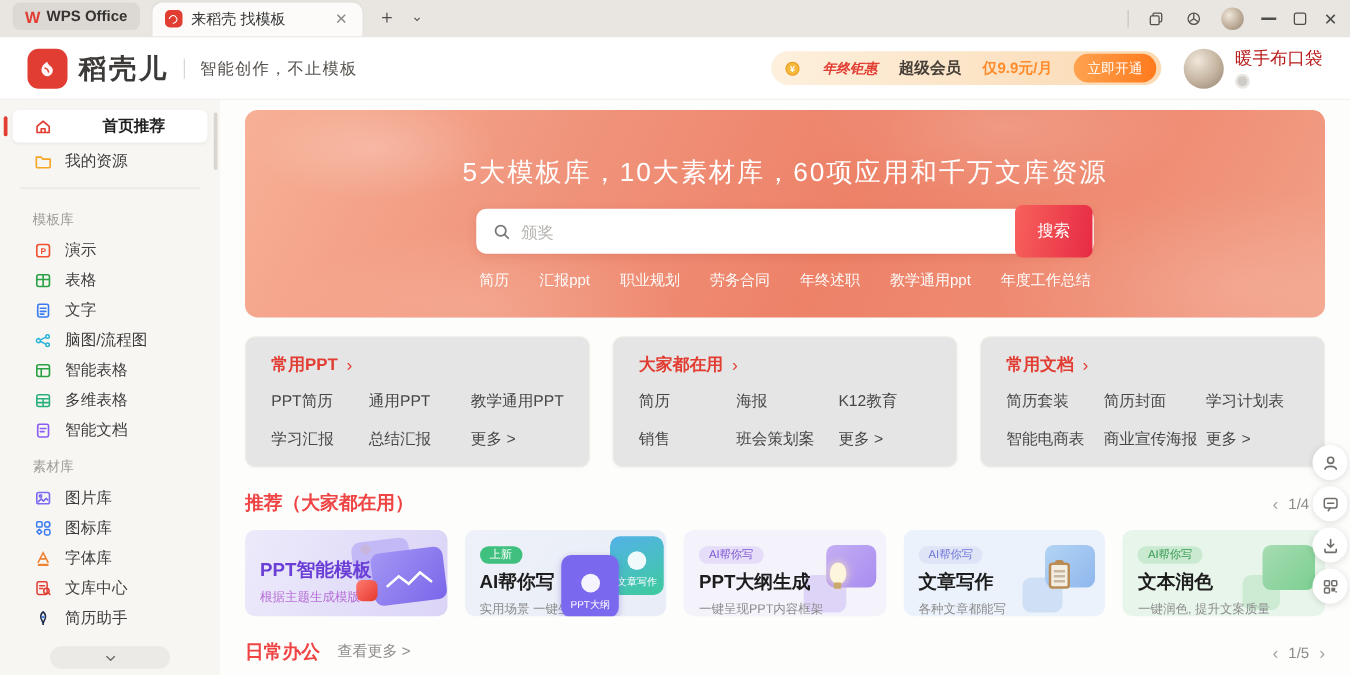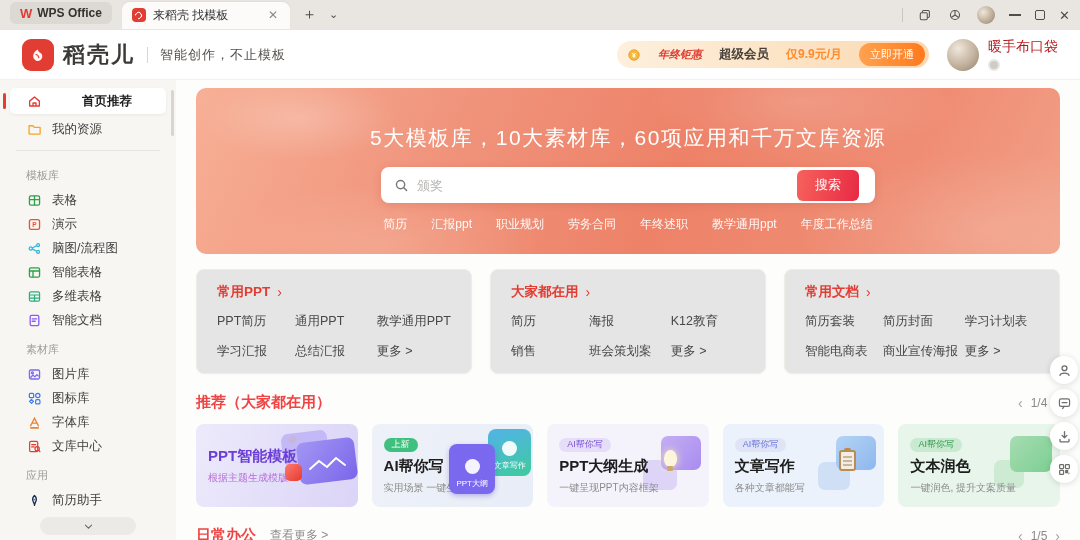--- a/index.html
+++ b/index.html
@@ -63,39 +63,39 @@
   .banner{height:166px;border-radius:10px;position:relative;overflow:hidden;background:linear-gradient(115deg,#f7b096 0%,#f0937b 30%,#ed8268 55%,#ef8d74 80%,#f2a188 100%);}
   .banner::before{content:'';position:absolute;inset:0;background:
     radial-gradient(140px 60px at 12% 18%, rgba(255,255,255,.22), transparent 70%),
     radial-gradient(220px 80px at 70% 8%, rgba(255,255,255,.16), transparent 70%),
     radial-gradient(280px 110px at 92% 85%, rgba(255,255,255,.14), transparent 70%),
     radial-gradient(220px 90px at 22% 95%, rgba(255,225,205,.22), transparent 70%);}
   .banner-headline{position:relative;text-align:center;padding-top:36px;font-size:21px;font-weight:500;color:#fff;letter-spacing:1.5px;}
   .search-wrap{position:relative;width:494px;height:36px;margin:15px auto 0;background:#fff;border-radius:8px;display:flex;align-items:center;padding-left:13px;box-shadow:0 2px 8px rgba(170,60,40,.18);}
   .search-input{border:none;outline:none;flex:1;font-size:13px;color:#333;margin-left:8px;background:transparent;font-family:"Liberation Sans",sans-serif;}
   .search-input::placeholder{color:#b7b4b1;}
-  .search-btn{margin-right:16px;width:62px;height:31px;border-radius:6px;background:linear-gradient(100deg,#f7625c,#e72a44);color:#fff;font-size:13px;display:flex;align-items:center;justify-content:center;cursor:pointer;flex:none;}
+  .search-btn{margin-right:1px;width:62px;height:42px;border-radius:6px;background:linear-gradient(100deg,#f7625c,#e72a44);color:#fff;font-size:13px;display:flex;align-items:center;justify-content:center;cursor:pointer;flex:none;}
   .hot-words{position:relative;margin-top:13px;display:flex;justify-content:center;gap:24px;font-size:12px;color:rgba(255,255,255,.96);}
   .hot-words span{cursor:pointer;}
 
   .qrow{margin-top:15px;display:grid;grid-template-columns:repeat(3,1fr);gap:18px;}
   .qcard{background:#e5e5e5;border:1px solid #f0ece7;border-radius:8px;padding:13px 20px 13px;box-shadow:0 1px 4px rgba(0,0,0,.02);}
   .qcard-title{color:#e23d33;font-size:13.5px;font-weight:800;display:flex;align-items:center;gap:7px;cursor:pointer;}
   .qcard-title .chev{font-size:14px;font-weight:400;}
   .qcard-grid{margin-top:12px;display:grid;grid-template-columns:1.05fr 1.1fr 1fr;row-gap:13px;font-size:12.5px;color:#474747;}
   .qcard-grid span{cursor:pointer;white-space:nowrap;}
 
   .sec-head{margin-top:19px;display:flex;align-items:center;}
   .sec-title{font-size:15px;font-weight:700;color:#ef4444;}
   .sec-more{font-size:12px;color:#8f8c88;margin-left:14px;cursor:pointer;}
   .pager{margin-left:auto;display:flex;align-items:center;gap:8px;color:#8c8a87;font-size:12px;}
   .pager .pchev{cursor:pointer;font-size:14px;color:#a5a29e;}
 
   .rec-grid{margin-top:12px;display:grid;grid-template-columns:repeat(5,1fr);gap:14px;}
-  .rcard{height:83px;border-radius:8px;position:relative;padding:9px 0 0 12px;overflow:hidden;cursor:pointer;}
+  .rcard{height:69px;border-radius:8px;position:relative;padding:9px 0 0 12px;overflow:hidden;cursor:pointer;}
   .rcard.lavender{background:linear-gradient(110deg,#edeafb,#dbd4f7);}
   .rcard.bluegray{background:linear-gradient(110deg,#eef1f8,#e8edf7);}
   .rcard.purple{background:#f4f2fb;}
   .rcard.blue{background:#ebf2fb;}
   .rcard.green{background:#e8f5eb;}
   .rbadge{display:inline-block;font-size:9px;padding:2.5px 8px;border-radius:9px;line-height:1;}
   .rbadge.new{background:#3fc07e;color:#fff;}
   .rbadge.ai-purple{background:#e6ddf9;color:#7a54d2;}
   .rbadge.ai-blue{background:#dfe4f7;color:#6c74d8;}
   .rbadge.ai-green{background:#c9ead0;color:#33984f;}
@@ -227,36 +227,45 @@
             <path d="M2.2 4h4.2l1.4 1.7h6.2v6.5a.8.8 0 0 1-.8.8H3a.8.8 0 0 1-.8-.8z"></path>
           </svg>
       </span>
       <span>我的资源</span>
     </div>
 
     <div class="sb-divider"></div>
     <div class="sb-group-label">模板库</div>
 
     <div class="sb-item compact">
+      <span class="sb-icon" style="color:#f0502f">
+        <svg width="15" height="15" viewBox="0 0 16 16" fill="none" stroke="currentColor" stroke-width="1.4">
+            <rect x="2.6" y="2.8" width="10.8" height="10.4" rx="2"></rect>
+            <text x="8" y="10.6" text-anchor="middle" font-size="7" font-weight="bold" fill="currentColor" stroke="none">P</text>
+          </svg>
+      </span>
+      <span>演示</span>
+    </div>
+    <div class="sb-item compact">
       <span class="sb-icon" style="color:#2ba245">
         <svg width="15" height="15" viewBox="0 0 16 16" fill="none" stroke="currentColor" stroke-width="1.4">
             <rect x="2.6" y="3" width="10.8" height="10" rx="1.6"></rect>
             <path d="M2.6 7h10.8M8 3v10"></path>
           </svg>
       </span>
       <span>表格</span>
     </div>
     <div class="sb-item compact">
-      <span class="sb-icon" style="color:#f0502f">
-        <svg width="15" height="15" viewBox="0 0 16 16" fill="none" stroke="currentColor" stroke-width="1.4">
-            <rect x="2.6" y="2.8" width="10.8" height="10.4" rx="2"></rect>
-            <text x="8" y="10.6" text-anchor="middle" font-size="7" font-weight="bold" fill="currentColor" stroke="none">P</text>
-          </svg>
-      </span>
-      <span>演示</span>
+      <span class="sb-icon" style="color:#3a7bf0">
+        <svg width="15" height="15" viewBox="0 0 16 16" fill="none" stroke="currentColor" stroke-width="1.4" stroke-linecap="round">
+            <rect x="3.4" y="2.6" width="9.2" height="10.8" rx="1.4"></rect>
+            <path d="M5.6 6h4.8M5.6 8.6h4.8M5.6 11h3"></path>
+          </svg>
+      </span>
+      <span>文字</span>
     </div>
     <div class="sb-item compact">
       <span class="sb-icon" style="color:#2bb3d8">
         <svg width="15" height="15" viewBox="0 0 16 16" fill="none" stroke="currentColor" stroke-width="1.3">
             <circle cx="4" cy="8" r="1.7"></circle>
             <circle cx="11.8" cy="4.4" r="1.5"></circle>
             <circle cx="11.8" cy="11.6" r="1.5"></circle>
             <path d="M5.7 7.3c2.3-.8 3-1.6 4.6-2.3M5.7 8.7c2.3.8 3 1.6 4.6 2.3"></path>
           </svg>
       </span>
@@ -327,21 +336,20 @@
         <svg width="15" height="15" viewBox="0 0 16 16" fill="none" stroke="currentColor" stroke-width="1.3" stroke-linecap="round">
             <rect x="2.8" y="2.6" width="8.6" height="10.8" rx="1.4"></rect>
             <path d="M5 6h4.2M5 8.4h2.6"></path>
             <circle cx="10.8" cy="10.4" r="2.3"></circle>
             <path d="M12.4 12l1.4 1.4"></path>
           </svg>
       </span>
       <span>文库中心</span>
     </div>
 
-    <div class="sb-group-label">应用</div>
 
     <div class="sb-item compact">
       <span class="sb-icon" style="color:#1f2f4d">
         <svg width="15" height="15" viewBox="0 0 16 16" fill="none" stroke="currentColor" stroke-width="1.4" stroke-linejoin="round">
             <path d="M8 2.6c1.8 1.6 2.4 3.3 1.8 5.5L8 12.4 6.2 8.1C5.6 5.9 6.2 4.2 8 2.6z"></path>
             <circle cx="8" cy="7" r="1" fill="#3a7bf0" stroke="none"></circle>
             <path d="M8 12.4v1.4"></path>
           </svg>
       </span>
       <span>简历助手</span>

